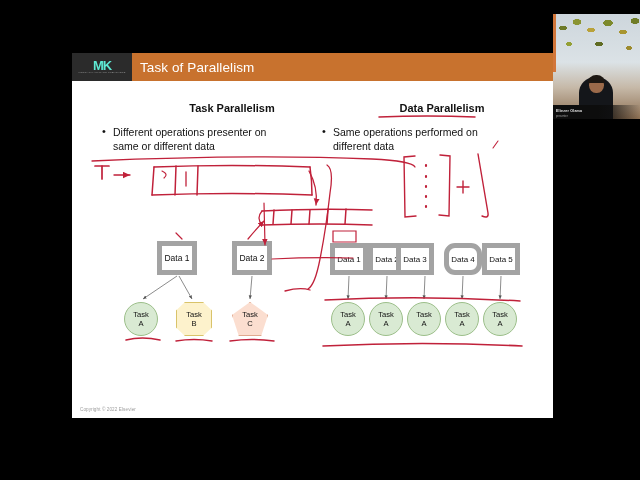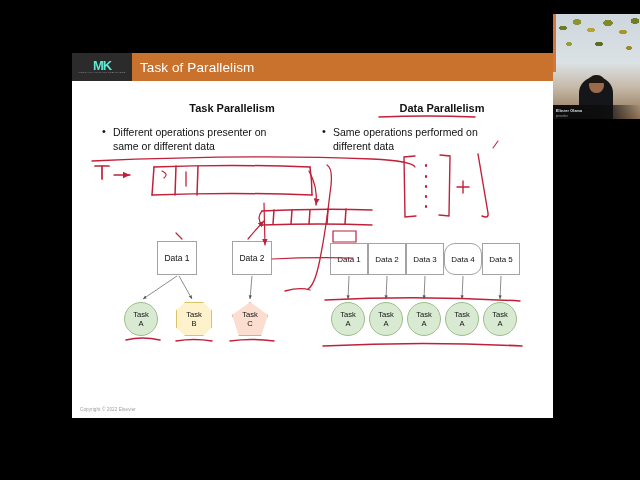--- a/index.html
+++ b/index.html
@@ -17,21 +17,21 @@
   #logo-sub{color:#9a9a9a;font-size:2.4px;letter-spacing:.25px;line-height:4px;white-space:nowrap;}
   #slide-title{position:absolute;left:68px;top:0;height:28px;display:flex;align-items:center;
                color:#fff;font-size:13.5px;font-weight:normal;letter-spacing:.1px;}
 
   .col-head{position:absolute;font-size:11px;font-weight:bold;color:#111;text-align:center;}
   .bullet{position:absolute;font-size:10.5px;color:#111;line-height:14px;}
   .bullet .dot{position:absolute;left:0;top:-1px;font-size:11px;}
   .bullet .txt{display:block;margin-left:11px;}
 
   
-  .dbox{position:absolute;background:#fff;border:1px solid #a3a3a3;
+  .dbox{position:absolute;background:#fff;border:5px solid #a3a3a3;
         display:flex;align-items:center;justify-content:center;
         font-size:8.5px;color:#111;box-sizing:border-box;}
   .dbox.big{width:40px;height:34px;font-size:8.5px;}
   .dbox.sm{width:38px;height:32px;font-size:8px;}
 
   .shape{position:absolute;display:flex;flex-direction:column;align-items:center;
          justify-content:center;font-size:7.6px;color:#111;line-height:9px;box-sizing:border-box;}
   .circle{width:34px;height:34px;border-radius:50%;background:#d9ead3;border:1px solid #9cbf8a;}
   .oct{width:36px;height:34px;background:#fdf2cc;border:1px solid #d9c36a;
        clip-path:polygon(25% 0,75% 0,100% 25%,100% 75%,75% 100%,25% 100%,0 75%,0 25%);}
@@ -110,21 +110,21 @@
       <span>Task</span>
       <span>B</span>
     </div>
     <div class="shape pent" style="left:160px;top:249px;">
       <span>Task</span>
       <span>C</span>
     </div>
 
     <div class="dbox sm" style="left:258px;top:190px;">Data 1</div>
     <div class="dbox sm" style="left:296px;top:190px;">Data 2</div>
-    <div class="dbox sm" style="left:334px;top:190px;">Data 3</div>
+    <div class="dbox sm" style="left:324px;top:190px;">Data 3</div>
     <div class="dbox sm" style="left:372px;top:190px;border-radius:11px;">Data 4</div>
     <div class="dbox sm" style="left:410px;top:190px;">Data 5</div>
 
     <div class="shape circle" style="left:259px;top:249px;">
       <span>Task</span>
       <span>A</span>
     </div>
     <div class="shape circle" style="left:297px;top:249px;">
       <span>Task</span>
       <span>A</span>

